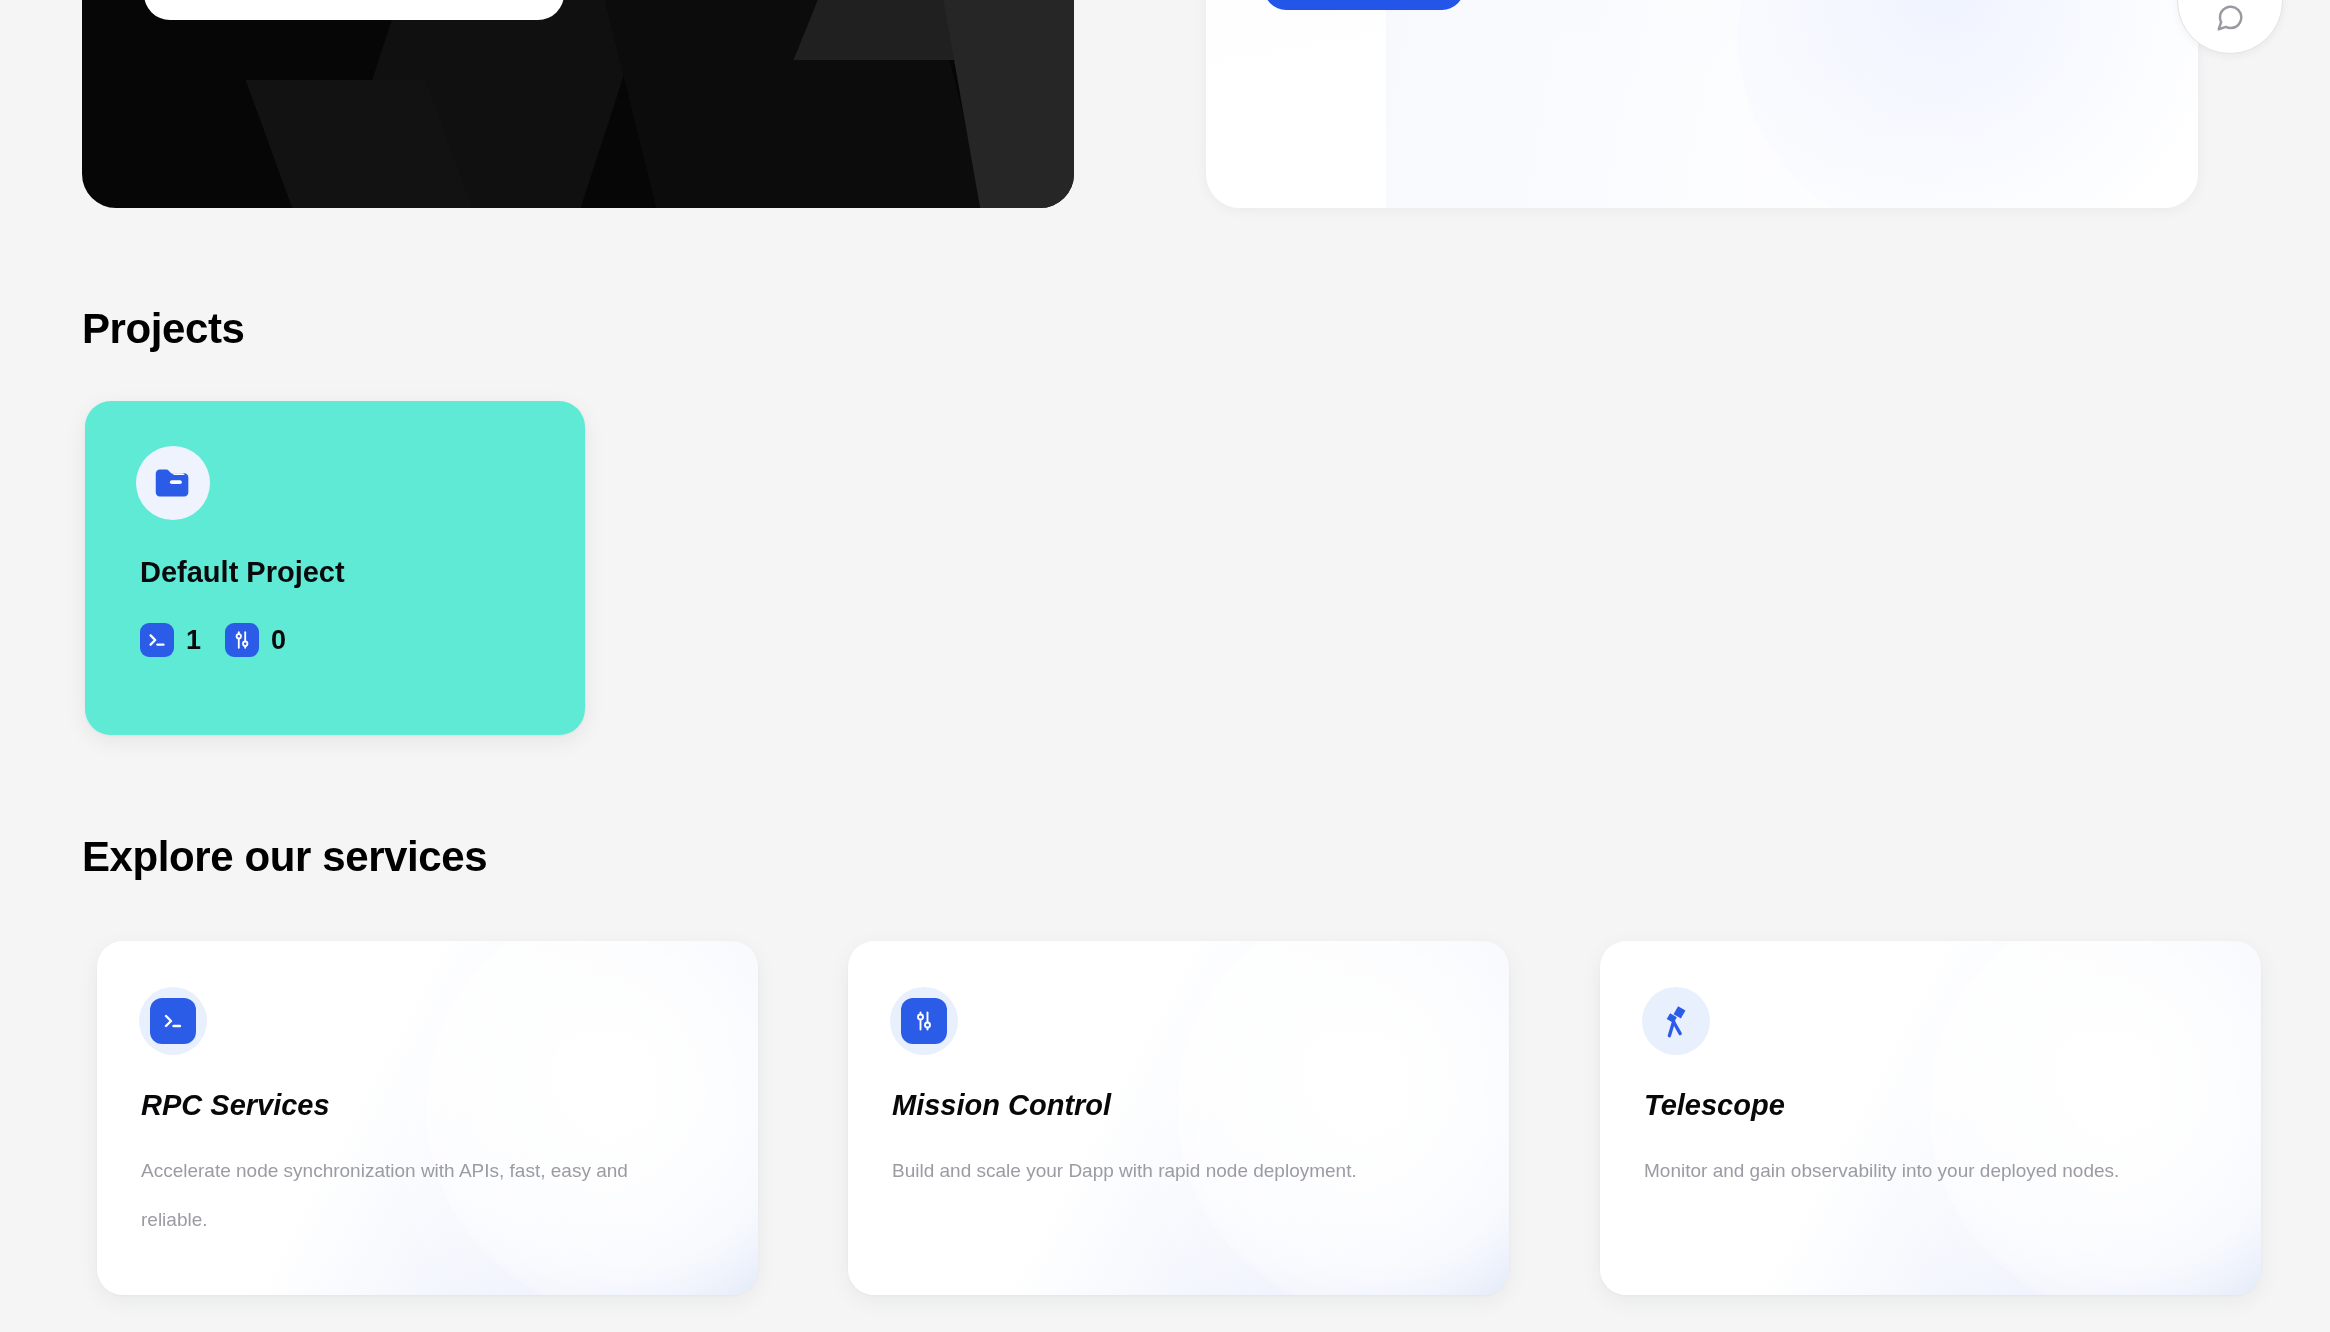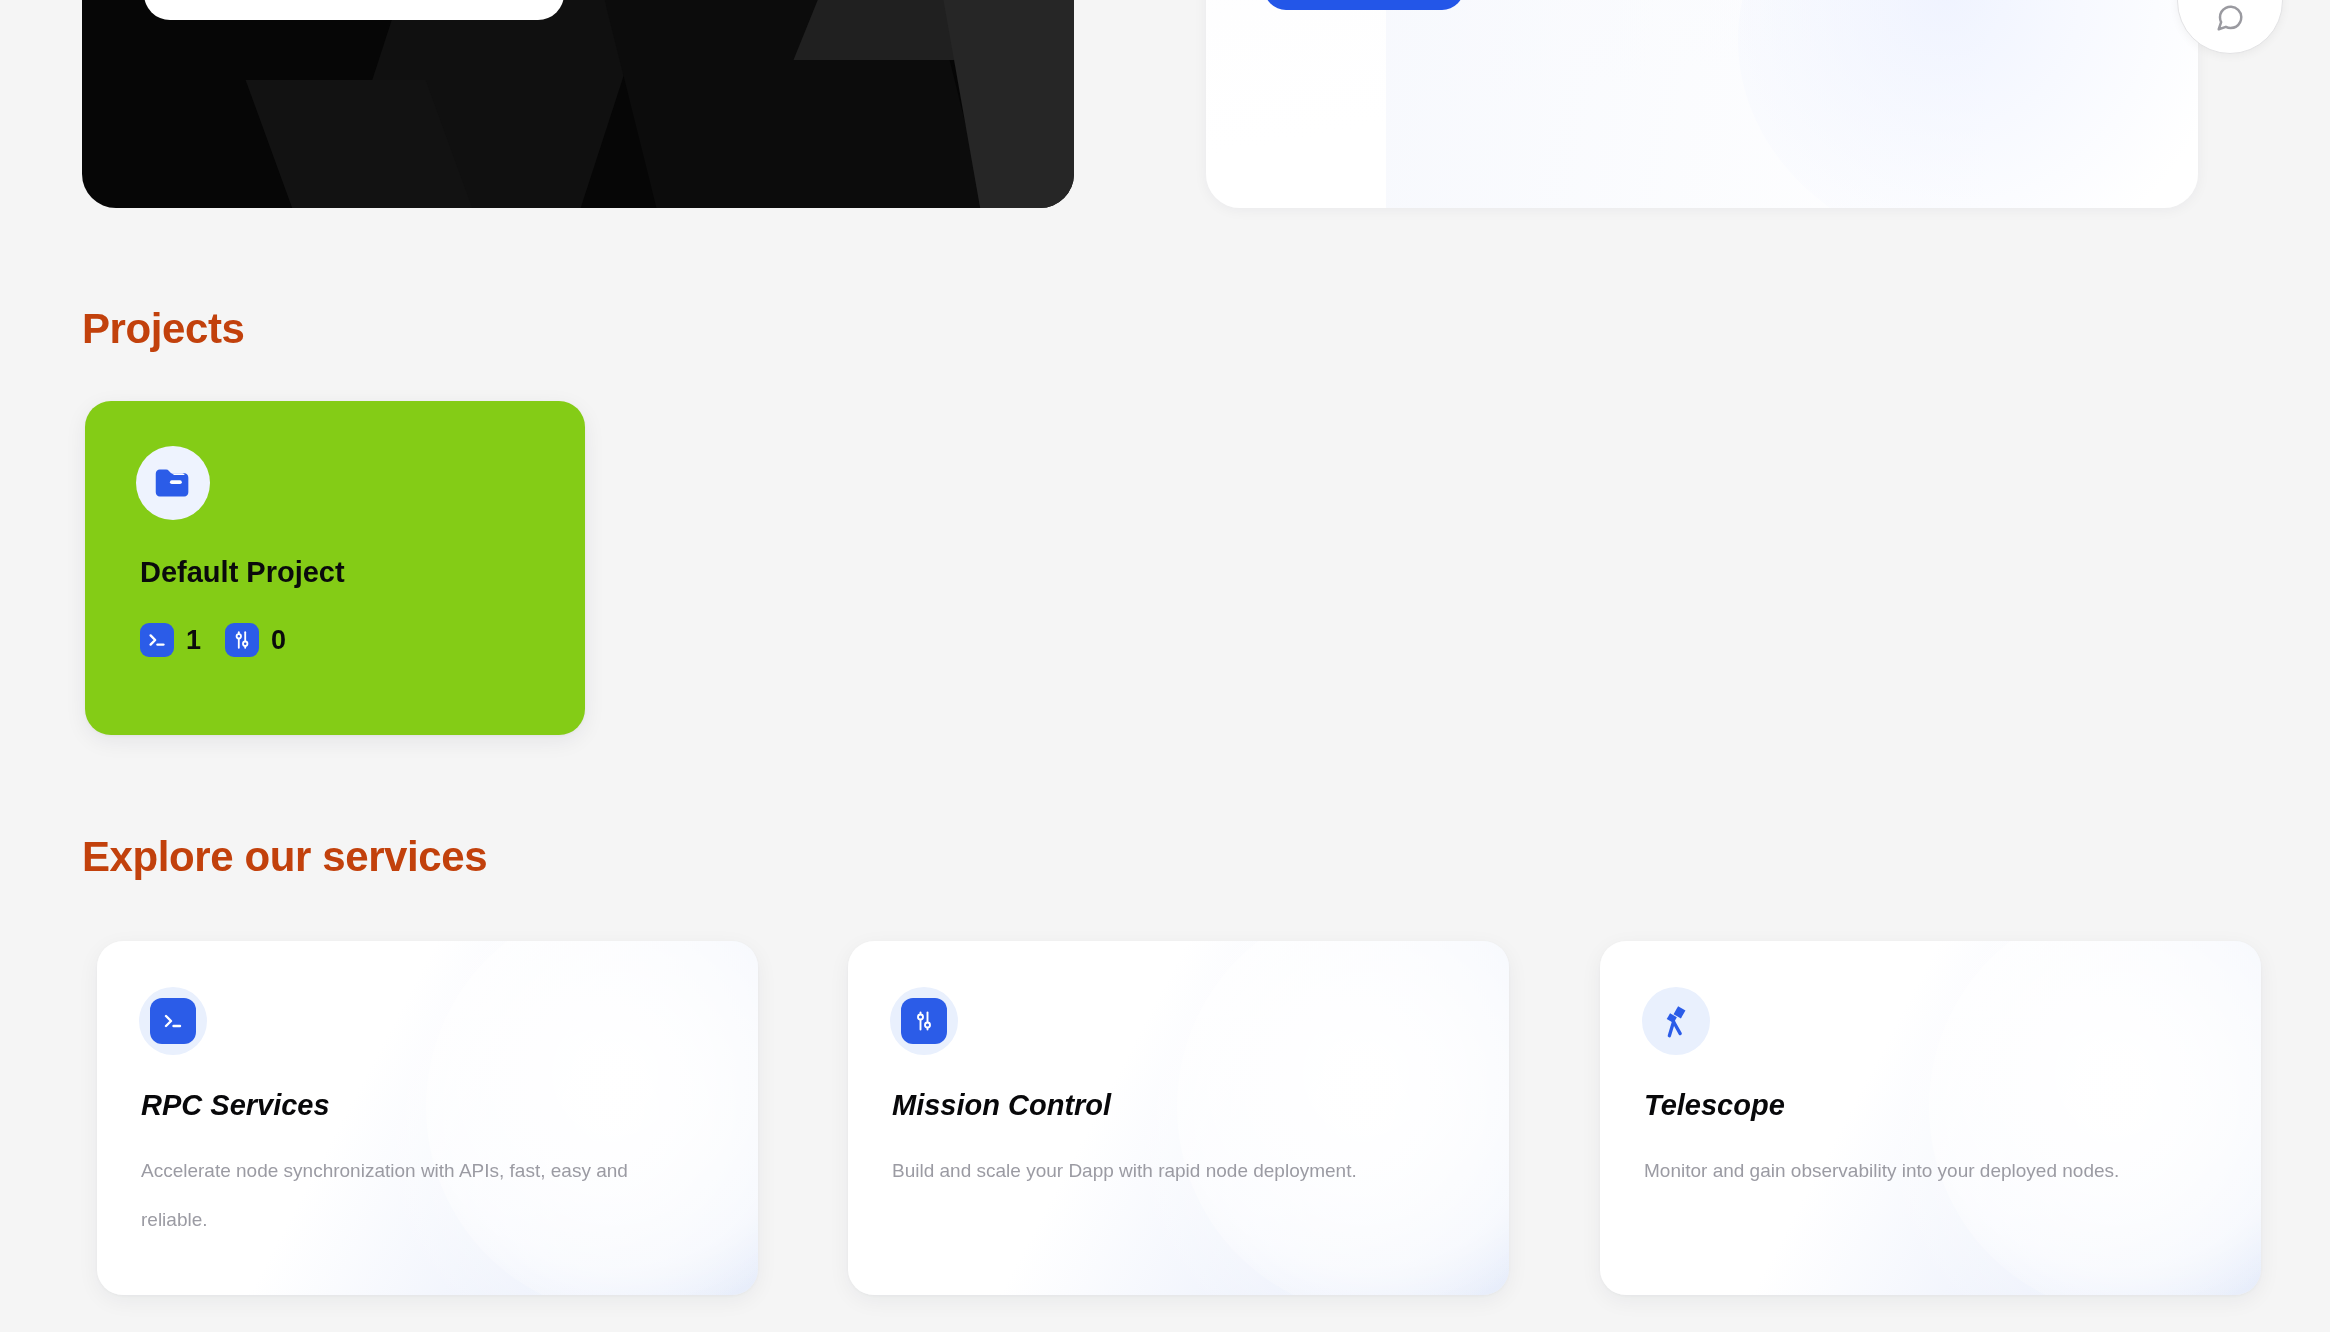--- a/index.html
+++ b/index.html
@@ -146,34 +146,34 @@
     cursor: pointer;
   }
   .help-bubble svg { margin-top: 34px; }
 
   
   .section-heading {
     position: absolute;
     left: 82px;
     font-size: 42px;
     font-weight: bold;
-    color: #c2410c;
+    color: #000000;
     letter-spacing: -0.4px;
   }
   #projects-heading { top: 305px; }
   #services-heading { top: 833px; }
 
   
   .project-card {
     position: absolute;
     left: 85px;
     top: 401px;
     width: 500px;
     height: 334px;
-    background: #84cc16;
+    background: #5eead4;
     border-radius: 26px;
     box-shadow: 0 6px 22px rgba(25,30,60,0.07), 0 1px 3px rgba(25,30,60,0.04);
     cursor: pointer;
     box-sizing: border-box;
   }
   .folder-wrap {
     position: absolute;
     left: 51px;
     top: 45px;
     width: 74px;

